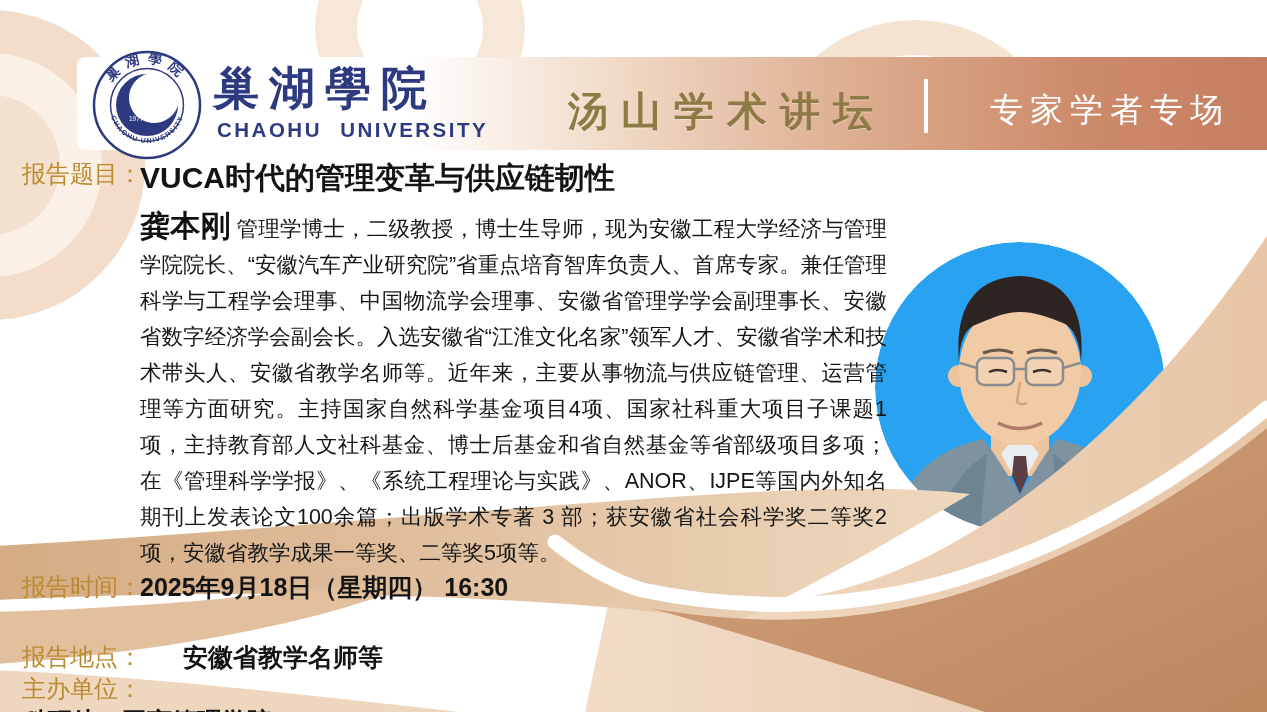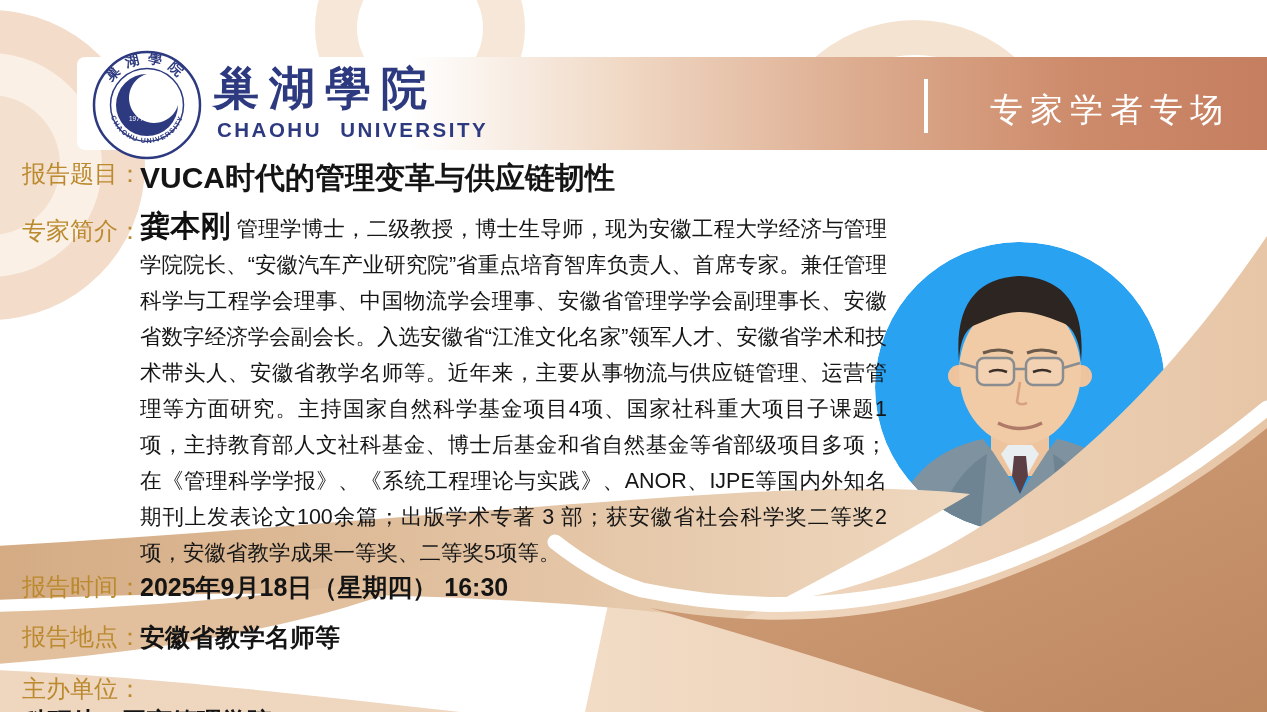--- a/index.html
+++ b/index.html
@@ -140,39 +140,39 @@
         <textPath href="#arcBot" startOffset="50%" text-anchor="middle">CHAOHU UNIVERSITY</textPath>
       </text>
       <path d="M55 24 a31 31 0 1 0 31 31 a25 25 0 1 1 -31 -31 z" fill="#2e3a80"></path>
       <path d="M47 60 q7 -11 18 -8 q-8 4 -9 12 q-5 -5 -9 -4 z" fill="#ffffff"></path>
       <text x="37" y="71" font-size="6.5" fill="#ffffff">1977</text>
     </svg>
   </div>
 
   <div class="band-el univ-cn">巢湖學院</div>
   <div class="band-el univ-en">CHAOHU UNIVERSITY</div>
+  <div class="band-el forum-title">汤山学术讲坛</div>
   <div class="band-el forum-divider"></div>
   <div class="band-el forum-sub">专家学者专场</div>
 
   <div class="row" style="left:22px;top:158px;">
     <span class="lbl">报告题目：</span>
     <span class="val">VUCA时代的管理变革与供应链韧性</span>
   </div>
 
-  <div class="bio-label">专家简介：</div>
   <p class="bio" style="margin:0;white-space:normal;">
     <span class="name">龚本刚</span><span>管理学博士，二级教授，博士生导师，现为安徽工程大学经济与管理学院院长、“安徽汽车产业研究院”省重点培育智库负责人、首席专家。兼任管理科学与工程学会理事、中国物流学会理事、安徽省管理学学会副理事长、安徽省数字经济学会副会长。入选安徽省“江淮文化名家”领军人才、安徽省学术和技术带头人、安徽省教学名师等。近年来，主要从事物流与供应链管理、运营管理等方面研究。主持国家自然科学基金项目4项、国家社科重大项目子课题1项，主持教育部人文社科基金、博士后基金和省自然基金等省部级项目多项；在《管理科学学报》、《系统工程理论与实践》、ANOR、IJPE等国内外知名期刊上发表论文100余篇；出版学术专著 3 部；获安徽省社会科学奖二等奖2项，安徽省教学成果一等奖、二等奖5项等。</span>
   </p>
 
   <div class="row" style="left:22px;top:571px;">
     <span class="lbl">报告时间：</span>
     <span class="val-big">2025年9月18日（星期四） 16:30</span>
   </div>
 
-  <div class="row" style="left:22px;top:621px;">
+  <div class="row" style="left:22px;top:641px;gap:43px;">
     <span class="lbl">报告地点：</span>
     <span class="val-big">安徽省教学名师等</span>
   </div>
 
   <div class="row" style="left:22px;top:673px;flex-direction:column;">
     <span class="lbl">主办单位：</span>
     <span class="val-big">科研处、工商管理学院</span>
   </div>
 
 </div>

